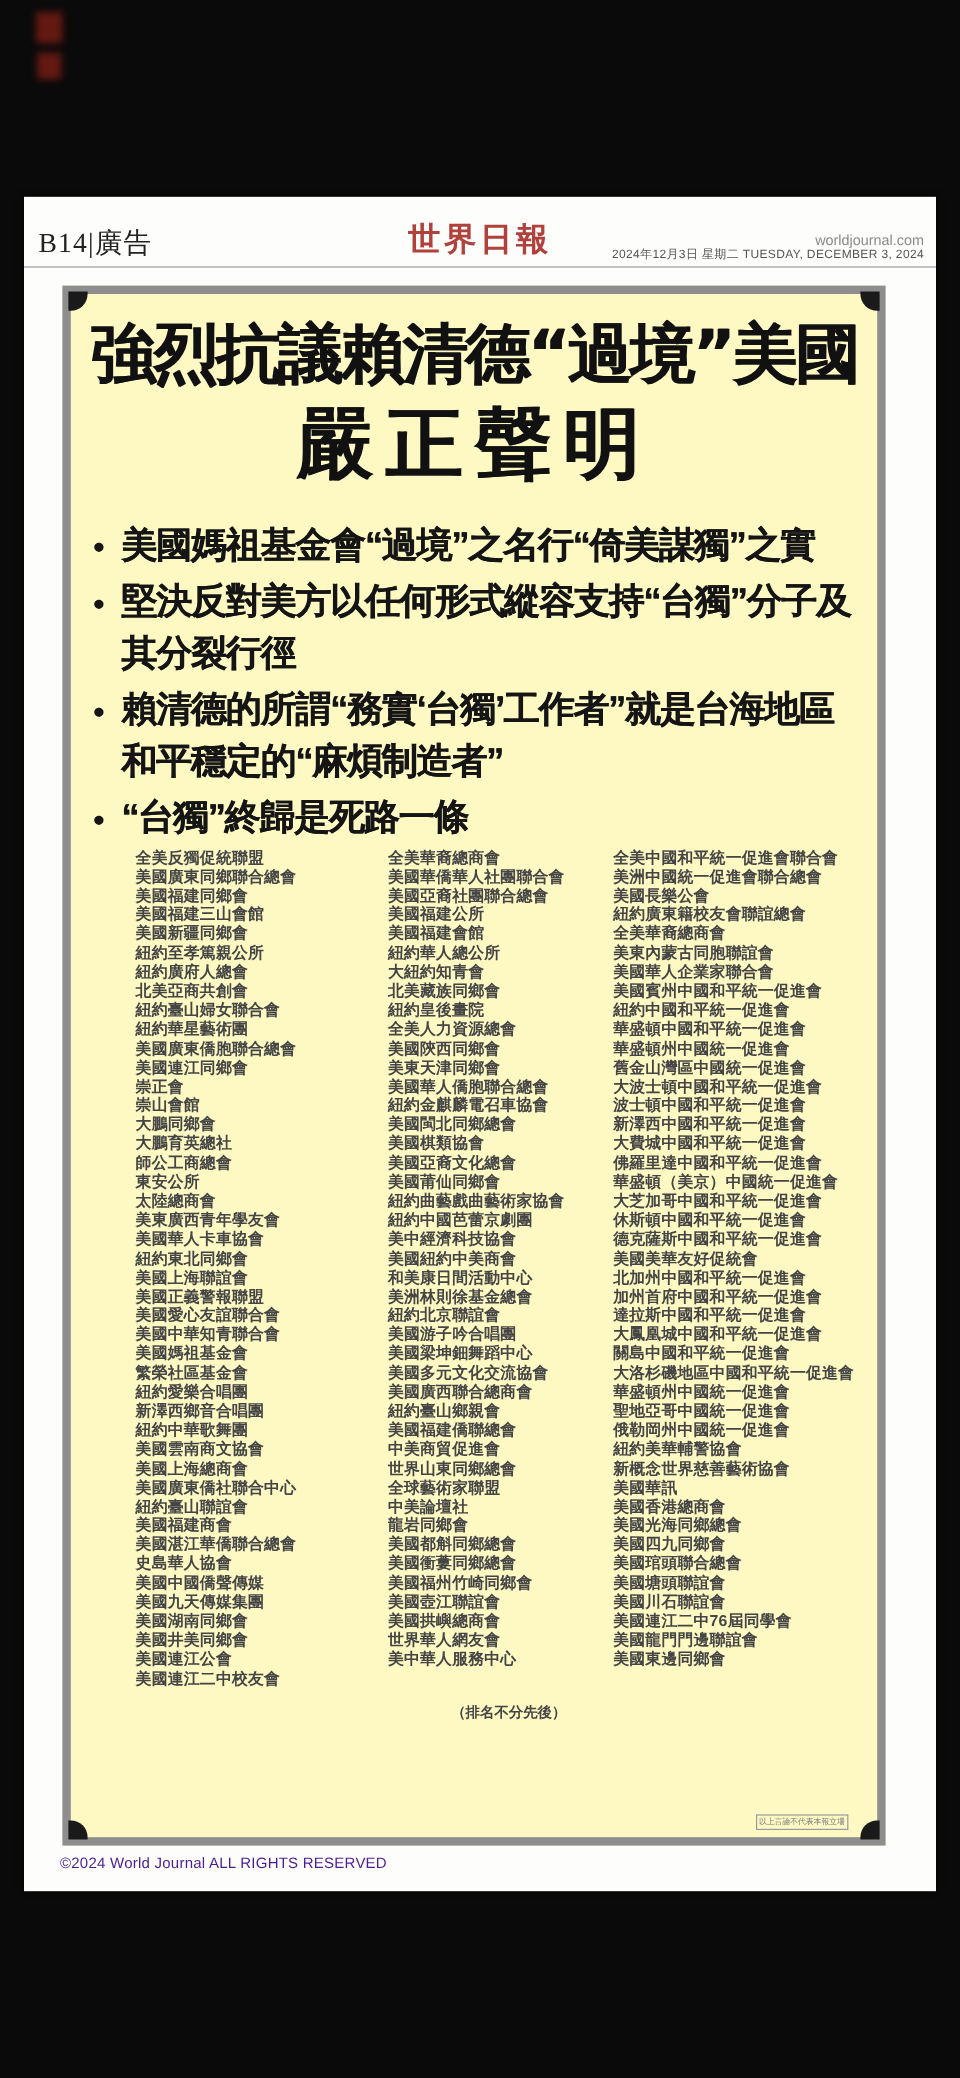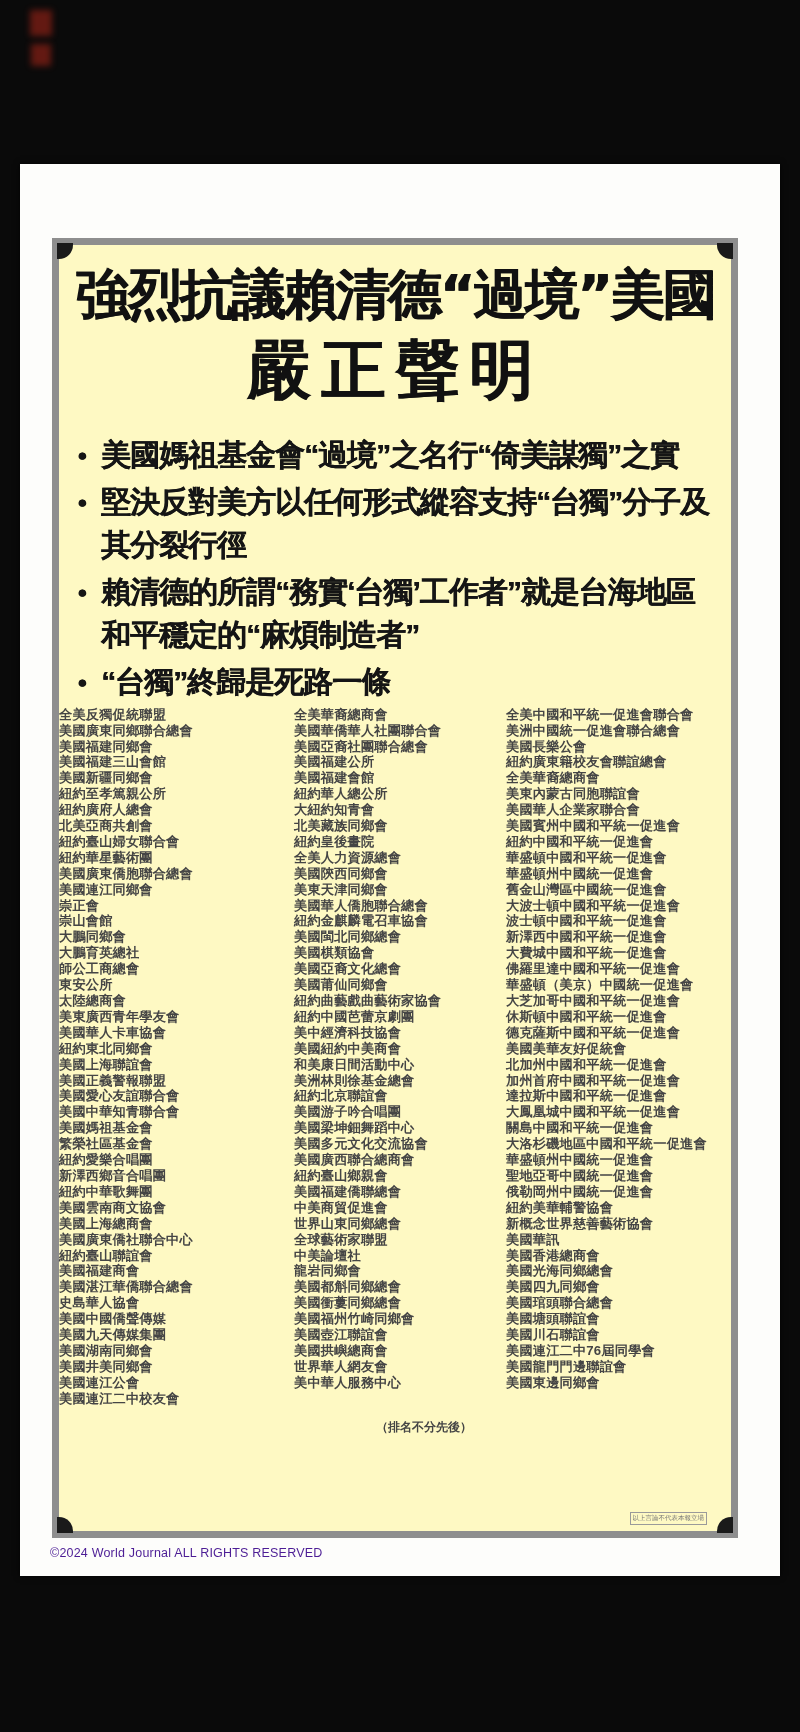--- a/index.html
+++ b/index.html
@@ -53,21 +53,21 @@
   }
   .bullets{margin:24px 10px 0 18px;padding:0;list-style:none;}
   .bullet{
     position:relative;padding-left:24px;font-size:30px;font-weight:900;color:#151515;
     line-height:43px;letter-spacing:-1px;margin-bottom:4px;text-shadow:.5px 0 #151515;
   }
   .bullet::before{
     content:"●";position:absolute;left:0;top:1px;font-size:17px;color:#151515;
   }
   
-  .org-columns{display:flex;justify-content:space-between;}
+  .org-columns{display:flex;padding-left:54px;}
   .org-col{color:#454545;}
   .org-col-1{width:215px;}
   .org-col-2{width:192px;}
   .org-col-3{width:225px;}
   .org{
     font-size:13.2px;line-height:15.9px;font-weight:600;white-space:nowrap;
     letter-spacing:.2px;
   }
   .ranking-note{
     margin-left:269px;width:192px;text-align:center;font-size:12px;
@@ -83,20 +83,28 @@
   }
 </style>
 </head>
 <body>
 
 <div class="top-smudge smudge1"></div>
 <div class="top-smudge smudge2"></div>
 
 <div class="page">
 
+  <div class="header">
+    <div class="section-label">B14|廣告</div>
+    <div class="masthead">世界日報</div>
+    <div class="header-right">
+      <div class="website">worldjournal.com</div>
+      <div class="dateline">2024年12月3日 星期二  TUESDAY, DECEMBER 3, 2024</div>
+    </div>
+  </div>
 
   <div class="adbox">
     <div class="corner c-tl"></div>
     <div class="corner c-tr"></div>
     <div class="corner c-bl"></div>
     <div class="corner c-br"></div>
 
     <div class="headline1">強烈抗議賴清德“過境”美國</div>
     <div class="headline2">嚴正聲明</div>
 

